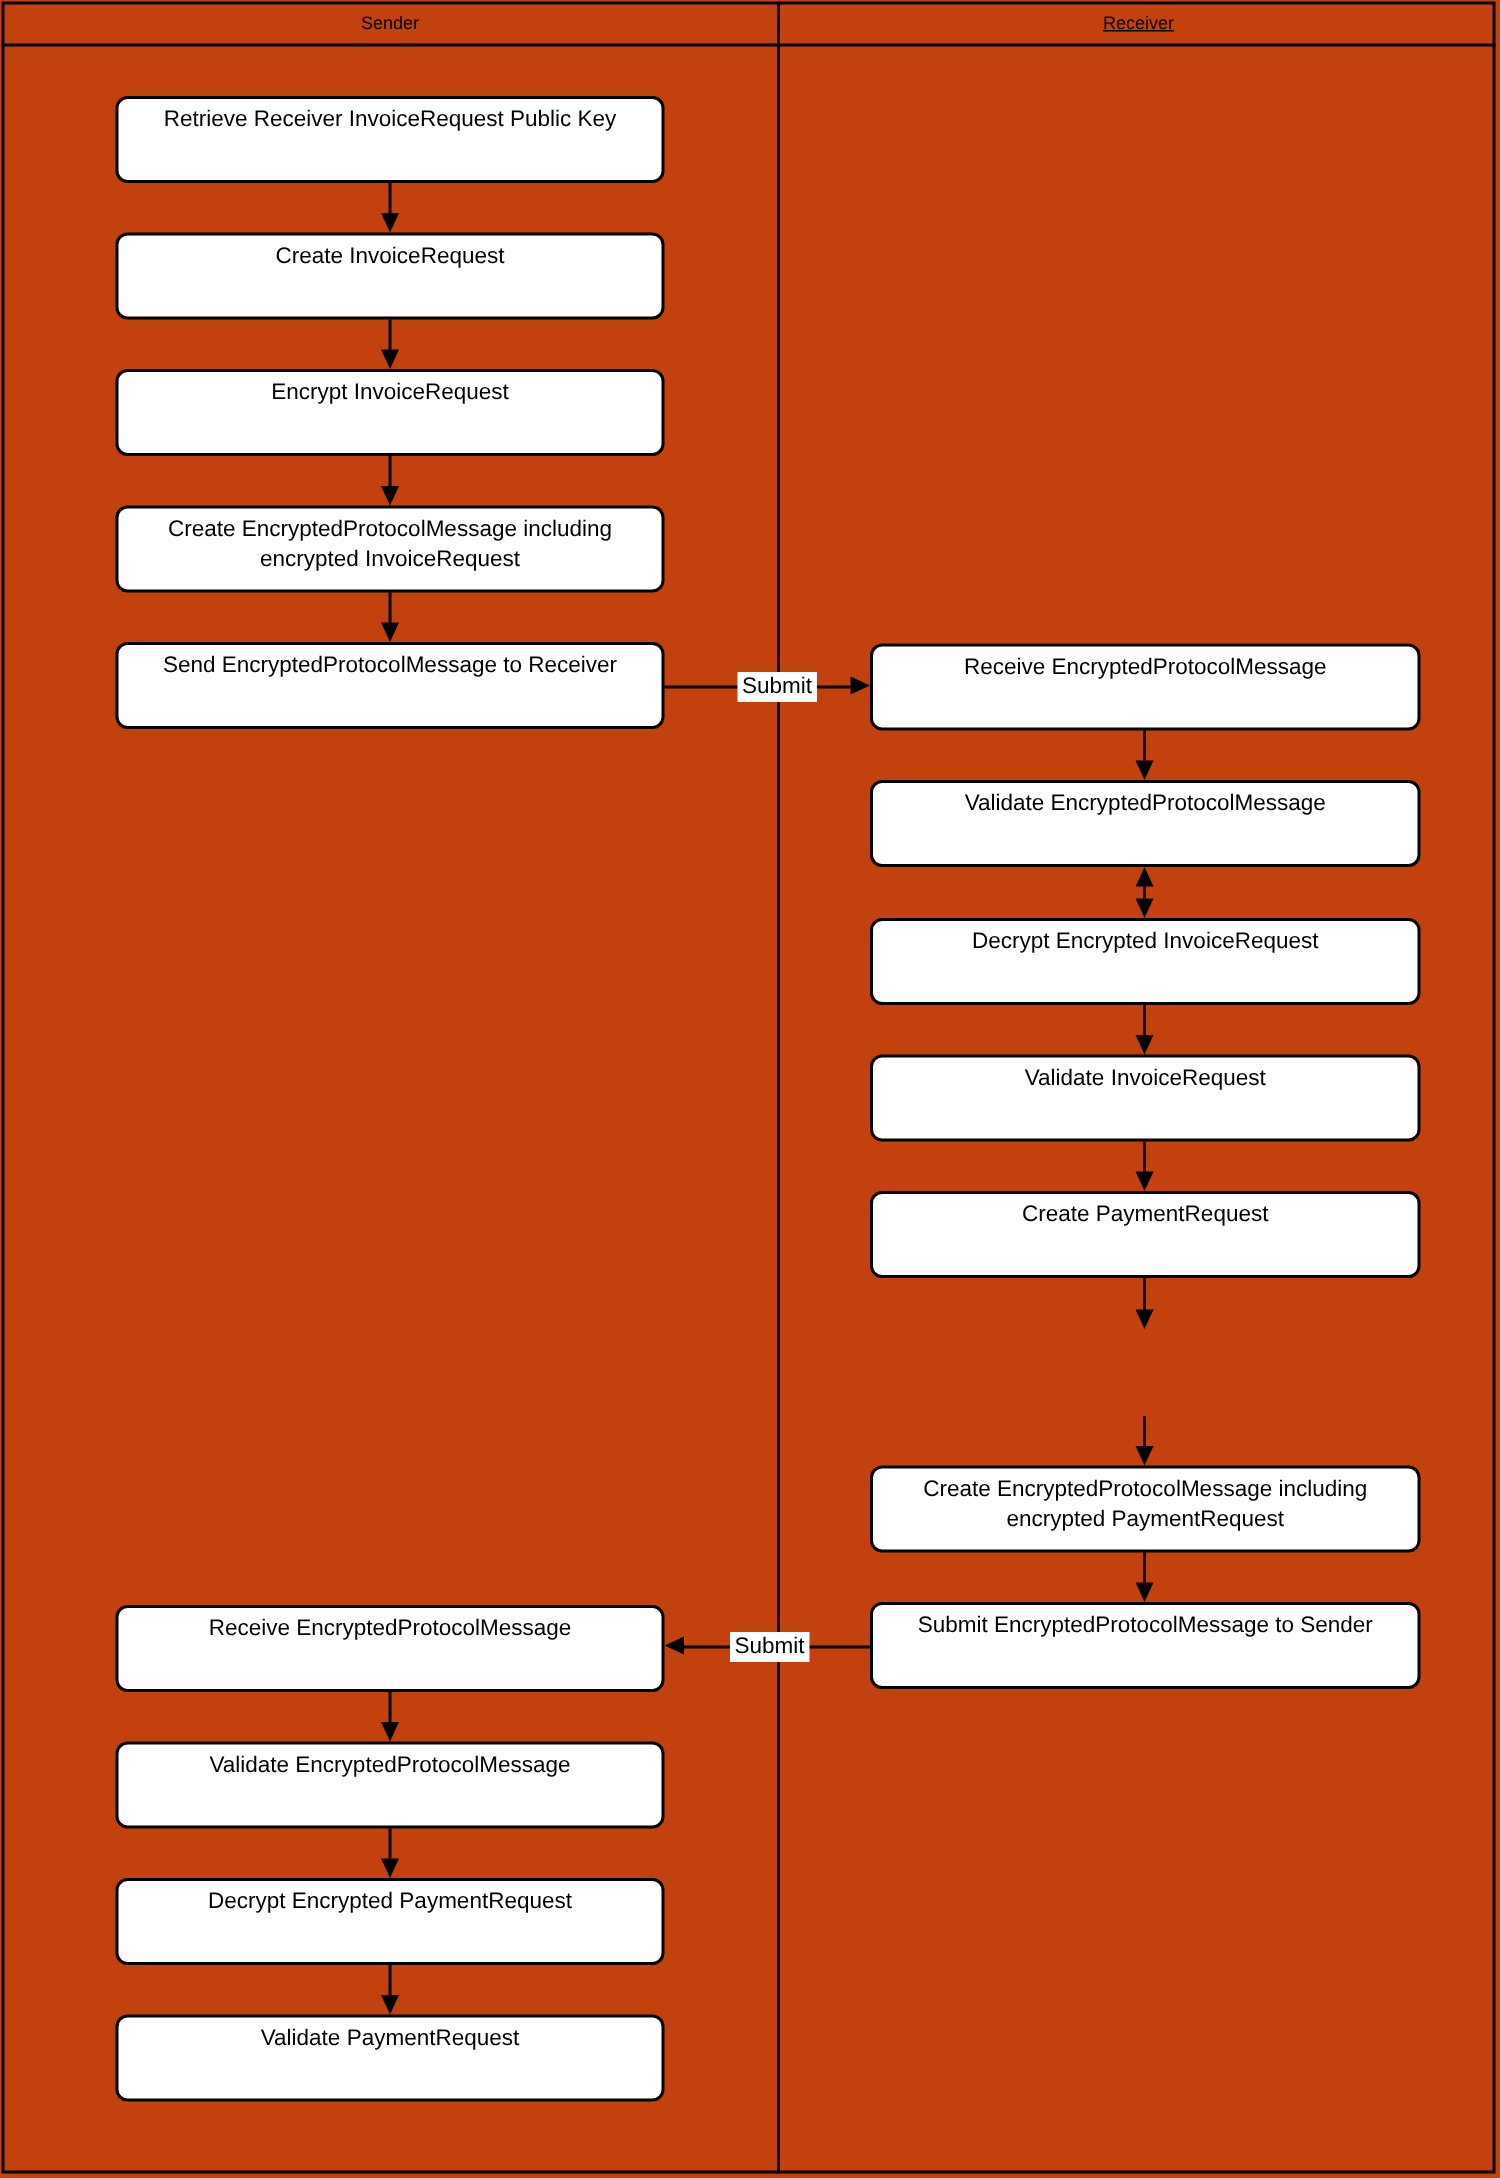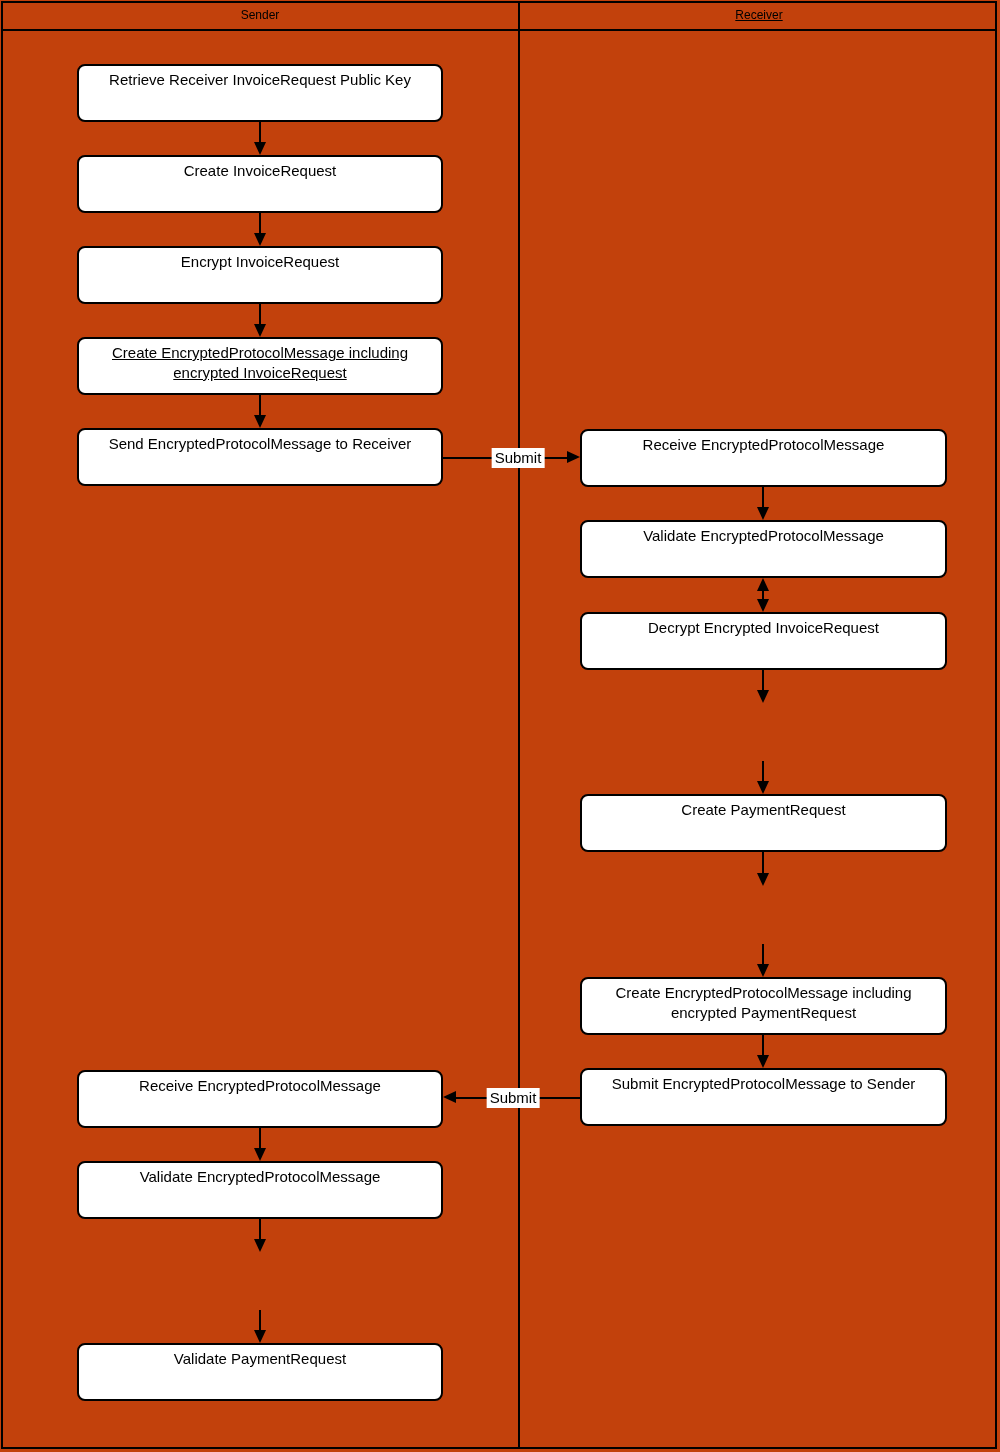--- a/index.html
+++ b/index.html
@@ -102,44 +102,50 @@
 
   <div class="node" style="left:77px; top:64px;  width:366px; height:58px;">
       <span>Retrieve Receiver InvoiceRequest Public Key</span>
     </div>
   <div class="node" style="left:77px; top:246px; width:366px; height:58px;">
       <span>Encrypt InvoiceRequest</span>
     </div>
   <div class="node" style="left:77px; top:155px; width:366px; height:58px;">
       <span>Create InvoiceRequest</span>
     </div>
-  <div class="node" style="left:77px; top:337px; width:366px; height:58px;text-decoration:underline;">
+  <div class="node" style="left:77px; top:337px; width:366px; height:58px;">
       <span>Create EncryptedProtocolMessage including encrypted InvoiceRequest</span>
     </div>
   <div class="node" style="left:77px; top:428px; width:366px; height:58px;">
       <span>Send EncryptedProtocolMessage to Receiver</span>
     </div>
   <div class="node" style="left:77px; top:1070px; width:366px; height:58px;">
       <span>Receive EncryptedProtocolMessage</span>
     </div>
   <div class="node" style="left:77px; top:1161px; width:366px; height:58px;">
       <span>Validate EncryptedProtocolMessage</span>
     </div>
+  <div class="node" style="left:77px; top:1252px; width:366px; height:58px;">
+      <span>Decrypt Encrypted PaymentRequest</span>
+    </div>
   <div class="node" style="left:77px; top:1343px; width:366px; height:58px;">
       <span>Validate PaymentRequest</span>
     </div>
 
   <div class="node" style="left:580px; top:429px; width:367px; height:58px;">
       <span>Receive EncryptedProtocolMessage</span>
     </div>
   <div class="node" style="left:580px; top:520px; width:367px; height:58px;">
       <span>Validate EncryptedProtocolMessage</span>
     </div>
   <div class="node" style="left:580px; top:612px; width:367px; height:58px;">
       <span>Decrypt Encrypted InvoiceRequest</span>
+    </div>
+  <div class="node" style="left:580px; top:703px; width:367px; height:58px;">
+      <span>Validate InvoiceRequest</span>
     </div>
   <div class="node" style="left:580px; top:794px; width:367px; height:58px;">
       <span>Create PaymentRequest</span>
     </div>
   <div class="node" style="left:580px; top:1068px; width:367px; height:58px;">
       <span>Submit EncryptedProtocolMessage to Sender</span>
     </div>
   <div class="node" style="left:580px; top:977px; width:367px; height:58px;">
       <span>Create EncryptedProtocolMessage including encrypted PaymentRequest</span>
     </div>

